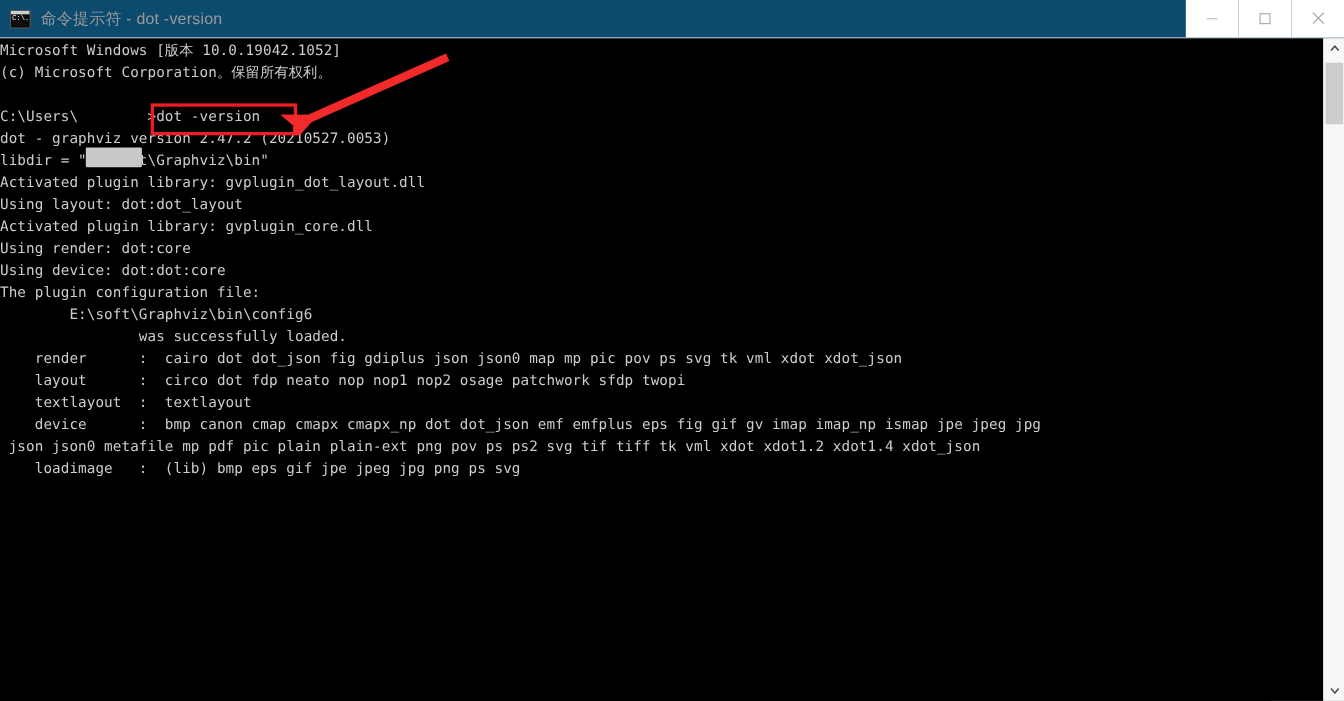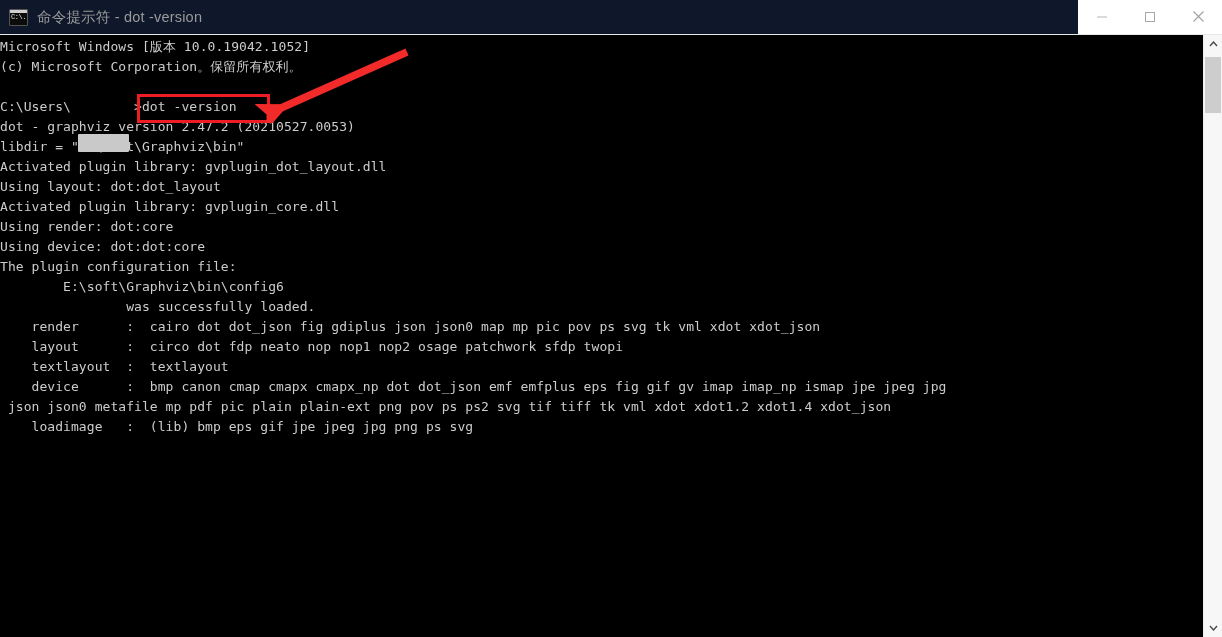--- a/index.html
+++ b/index.html
@@ -22,21 +22,21 @@
     background: #000000;
     box-sizing: border-box;
   }
 
   
   #titlebar {
     position: absolute;
     left: 0; top: 0;
     width: 1222px;
     height: 35px;
-    background: #0f172a;
+    background: #0c4a6e;
     border-bottom: 1px solid #e8e8e8;
     display: flex;
     align-items: center;
     box-sizing: border-box;
   }
   #titlebar-left {
     display: flex;
     align-items: center;
     padding-left: 9px;
     flex: 1 1 auto;

